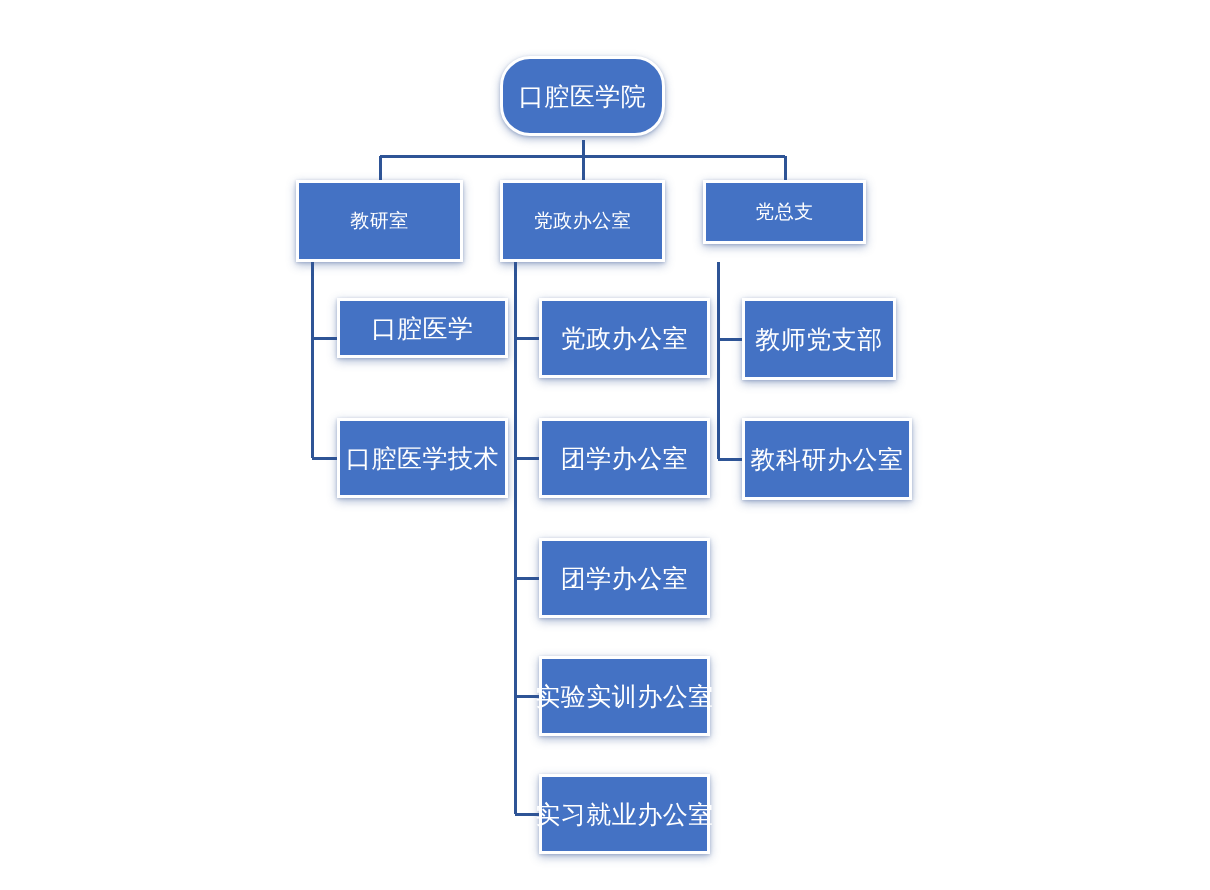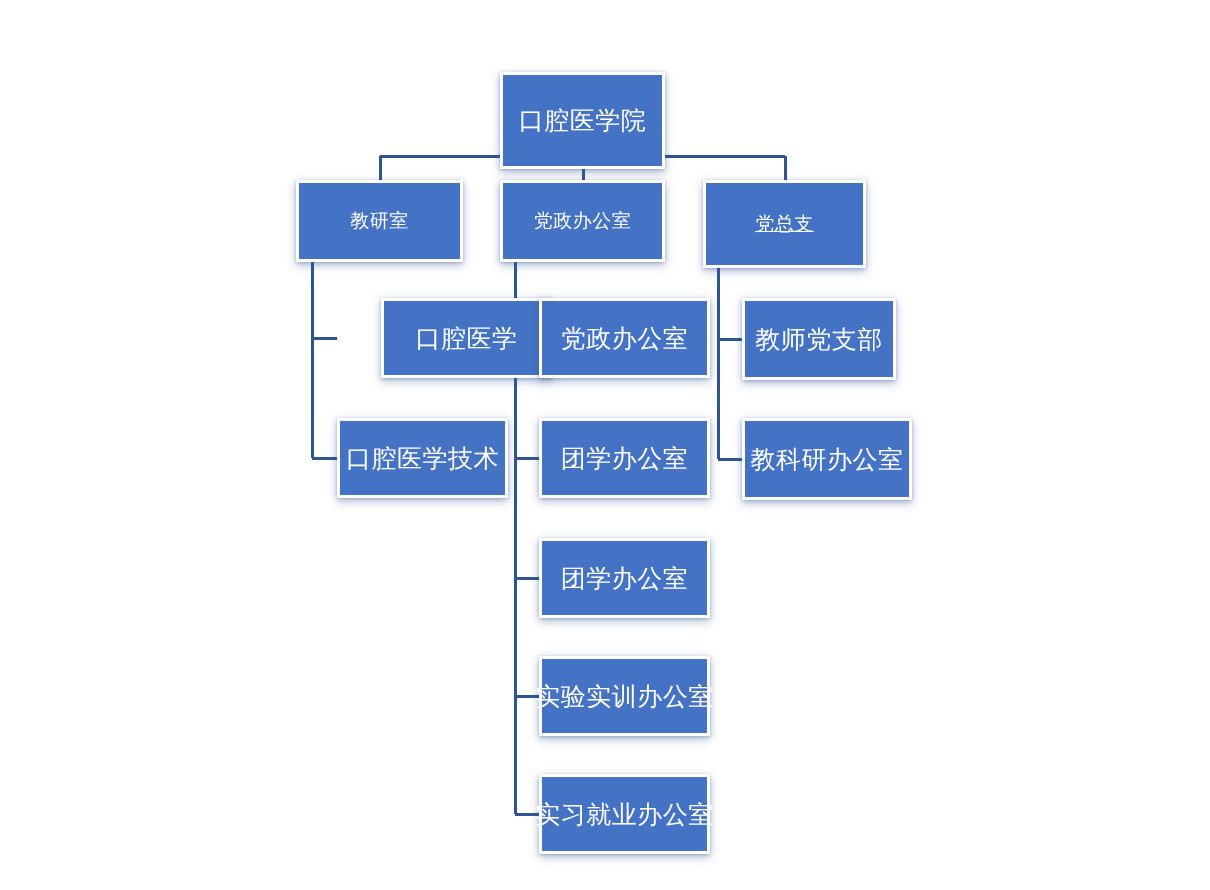--- a/index.html
+++ b/index.html
@@ -64,27 +64,27 @@
       <line x1="515" y1="458" x2="539" y2="458" stroke="#2E5496" stroke-width="3" shape-rendering="crispEdges"></line>
       <line x1="515" y1="578" x2="539" y2="578" stroke="#2E5496" stroke-width="3" shape-rendering="crispEdges"></line>
       <line x1="515" y1="696" x2="539" y2="696" stroke="#2E5496" stroke-width="3" shape-rendering="crispEdges"></line>
       <line x1="515" y1="814" x2="539" y2="814" stroke="#2E5496" stroke-width="3" shape-rendering="crispEdges"></line>
       <line x1="785" y1="156" x2="785" y2="180" stroke="#2E5496" stroke-width="3" shape-rendering="crispEdges"></line>
       <line x1="718" y1="262" x2="718" y2="459" stroke="#2E5496" stroke-width="3" shape-rendering="crispEdges"></line>
       <line x1="718" y1="339" x2="742" y2="339" stroke="#2E5496" stroke-width="3" shape-rendering="crispEdges"></line>
       <line x1="718" y1="459" x2="742" y2="459" stroke="#2E5496" stroke-width="3" shape-rendering="crispEdges"></line>
     </svg>
   <div id="node-layer">
-      <div class="node level-1" style="left: 500px; top: 72px; width: 165px; height: 97px;">
+      <div class="node level-1" style="left: 500px; top: 56px; width: 165px; height: 80px; border-radius: 30px;">
         <span>口腔医学院</span>
       </div>
       <div class="node level-2" style="left: 296px; top: 180px; width: 167px; height: 82px;">
         <span>教研室</span>
       </div>
-      <div class="node level-3" style="left: 337px; top: 298px; width: 171px; height: 80px; margin-left: 44px;">
+      <div class="node level-3" style="left: 337px; top: 298px; width: 171px; height: 60px;">
         <span>口腔医学</span>
       </div>
       <div class="node level-3" style="left: 337px; top: 418px; width: 171px; height: 80px;">
         <span>口腔医学技术</span>
       </div>
       <div class="node level-2" style="left: 500px; top: 180px; width: 165px; height: 82px;">
         <span>党政办公室</span>
       </div>
       <div class="node level-3" style="left: 539px; top: 298px; width: 171px; height: 80px;">
         <span>党政办公室</span>
@@ -94,21 +94,21 @@
       </div>
       <div class="node level-3" style="left: 539px; top: 538px; width: 171px; height: 80px;">
         <span>团学办公室</span>
       </div>
       <div class="node level-3" style="left: 539px; top: 656px; width: 171px; height: 80px;">
         <span>实验实训办公室</span>
       </div>
       <div class="node level-3" style="left: 539px; top: 774px; width: 171px; height: 80px;">
         <span>实习就业办公室</span>
       </div>
-      <div class="node level-2" style="left: 703px; top: 180px; width: 163px; height: 88px; text-decoration: underline;">
+      <div class="node level-2" style="left: 703px; top: 180px; width: 163px; height: 64px;">
         <span>党总支</span>
       </div>
       <div class="node level-3" style="left: 742px; top: 298px; width: 154px; height: 82px;">
         <span>教师党支部</span>
       </div>
       <div class="node level-3" style="left: 742px; top: 418px; width: 170px; height: 82px;">
         <span>教科研办公室</span>
       </div>
     </div>
 </div>

